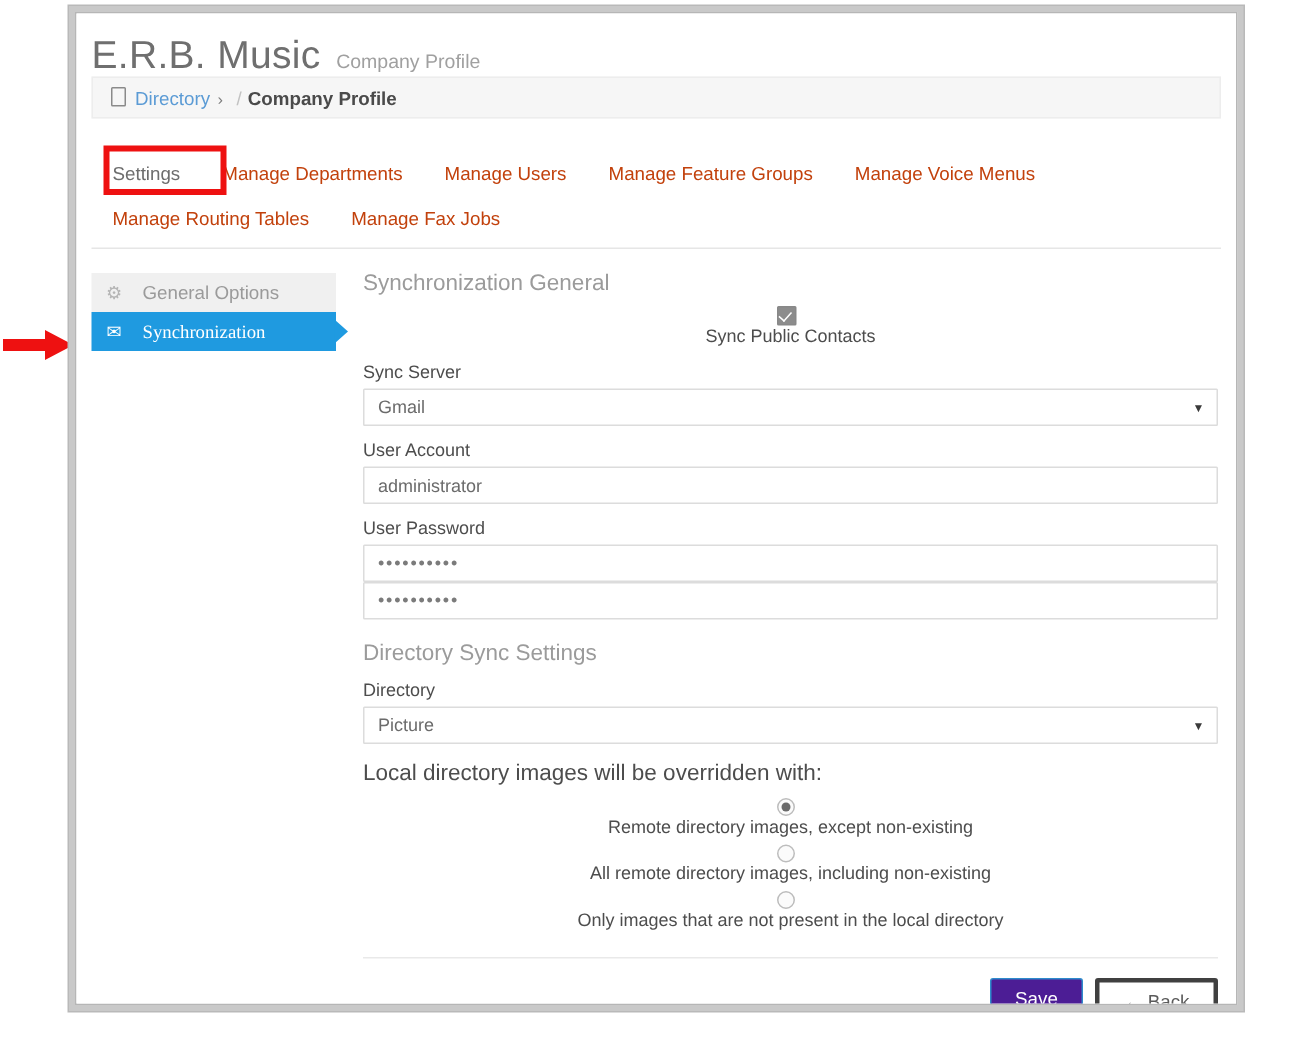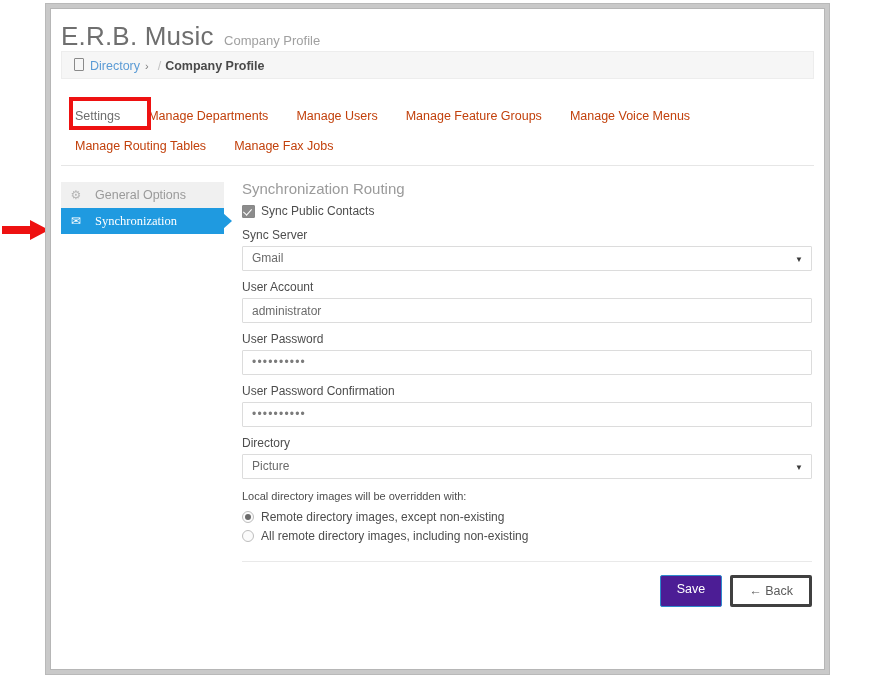--- a/index.html
+++ b/index.html
@@ -216,20 +216,21 @@
   }
   .section-title.second {
     margin-top: 14px;
   }
   .check-row {
     font-size: 12px;
     color: #4d4d4d;
     margin-bottom: 10px;
     display: flex;
     align-items: center;
+    flex-direction: column;
   }
   .cb {
     width: 11px;
     height: 11px;
     border: 1px solid #888;
     background: #8c8c8c;
     display: inline-block;
     margin-right: 6px;
     position: relative;
     border-radius: 1px;
@@ -280,30 +281,31 @@
     top: 50%;
     transform: translateY(-50%);
   }
   .pw-dots {
     letter-spacing: 1.2px;
     font-size: 12px;
     color: #7b7b7b;
   }
 
   .hint-text {
-    font-size: 11px;
+    font-size: 15px;
     color: #4d4d4d;
     margin: 11px 0 8px 0;
   }
   .radio-row {
     font-size: 12px;
     color: #4d4d4d;
     display: flex;
     align-items: center;
     margin-bottom: 5px;
+    flex-direction: column;
   }
   .rb {
     width: 10px;
     height: 10px;
     border: 1px solid #bdbdbd;
     border-radius: 50%;
     display: inline-block;
     margin-right: 7px;
     background: #fbfbfb;
     position: relative;
@@ -391,59 +393,63 @@
             <span class="lbl">General Options</span>
           </div>
           <div class="side-item sync">
             <span class="ic">✉</span>
             <span class="lbl">Synchronization</span>
           </div>
         </div>
 
         <div class="form-panel">
 
-          <div class="section-title">Synchronization Routing</div>
+          <div class="section-title">Synchronization General</div>
 
           <div class="check-row">
             <span class="cb"></span>
             <span>Sync Public Contacts</span>
           </div>
 
           <div class="field-label">Sync Server</div>
           <div class="select-input">
             <span>Gmail</span>
             <span class="caret">▼</span>
           </div>
 
           <div class="field-label">User Account</div>
           <input class="text-input" type="text" value="administrator" style="">
 
           <div class="field-label">User Password</div>
           <div class="text-input pw-dots">••••••••••</div>
 
-          <div class="field-label">User Password Confirmation</div>
           <div class="text-input pw-dots">••••••••••</div>
 
+          <div class="section-title second">Directory Sync Settings</div>
 
           <div class="field-label">Directory</div>
           <div class="select-input">
             <span>Picture</span>
             <span class="caret">▼</span>
           </div>
 
           <div class="hint-text">Local directory images will be overridden with:</div>
 
           <div class="radio-row">
             <span class="rb on"></span>
             <span>Remote directory images, except non-existing</span>
           </div>
           <div class="radio-row">
             <span class="rb"></span>
             <span>All remote directory images, including non-existing</span>
           </div>
+          <div class="radio-row">
+            <span class="rb"></span>
+            <span>Only images that are not present in the local directory</span>
+          </div>
 
           <div class="footer-sep"></div>
 
           <div class="btn-row">
             <div class="btn btn-primary">Save</div>
             <div class="btn btn-default">← Back</div>
           </div>
 
         </div>
       </div>

